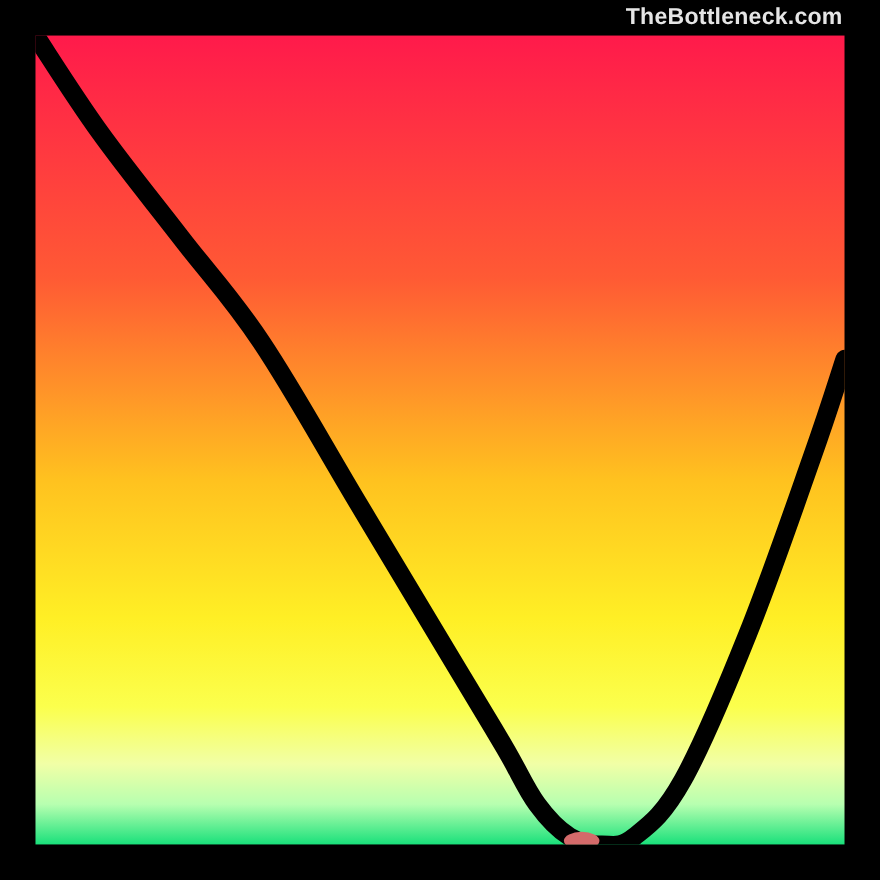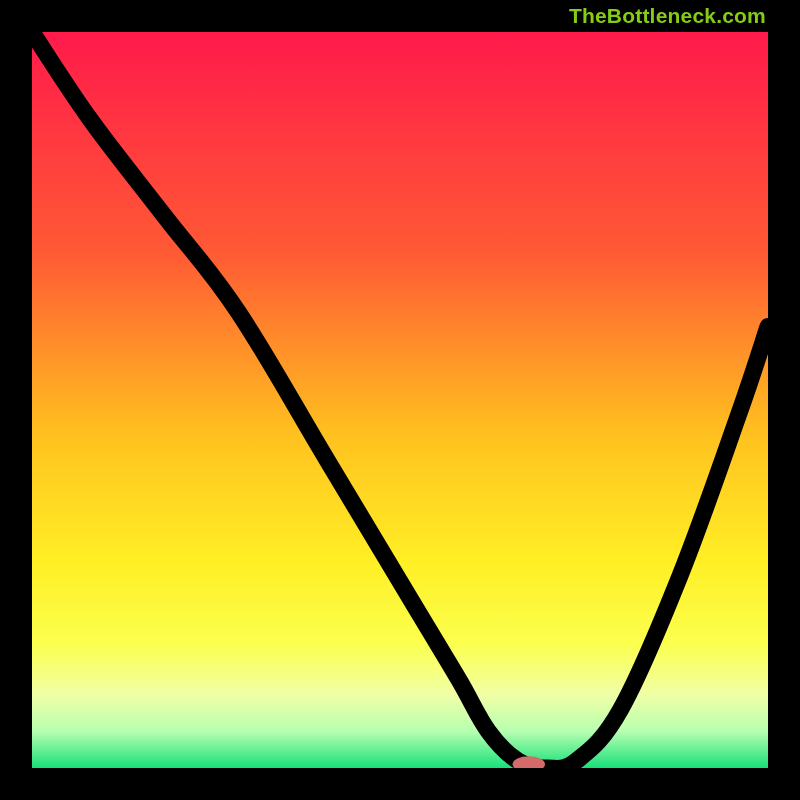--- a/index.html
+++ b/index.html
@@ -26,21 +26,21 @@
     height: 736px;
     overflow: hidden;
   }
   .watermark {
     position: absolute;
     top: 4px;
     right: 34px;
     font-family: Arial, Helvetica, sans-serif;
     font-size: 21px;
     font-weight: 700;
-    color: #84cc16;
+    color: #e5e5e5;
     letter-spacing: 0.2px;
     text-align: right;
   }
   .curve-path {
     fill: none;
     stroke: #000;
     stroke-width: 2.3;
     stroke-linecap: round;
     stroke-linejoin: round;
   }

